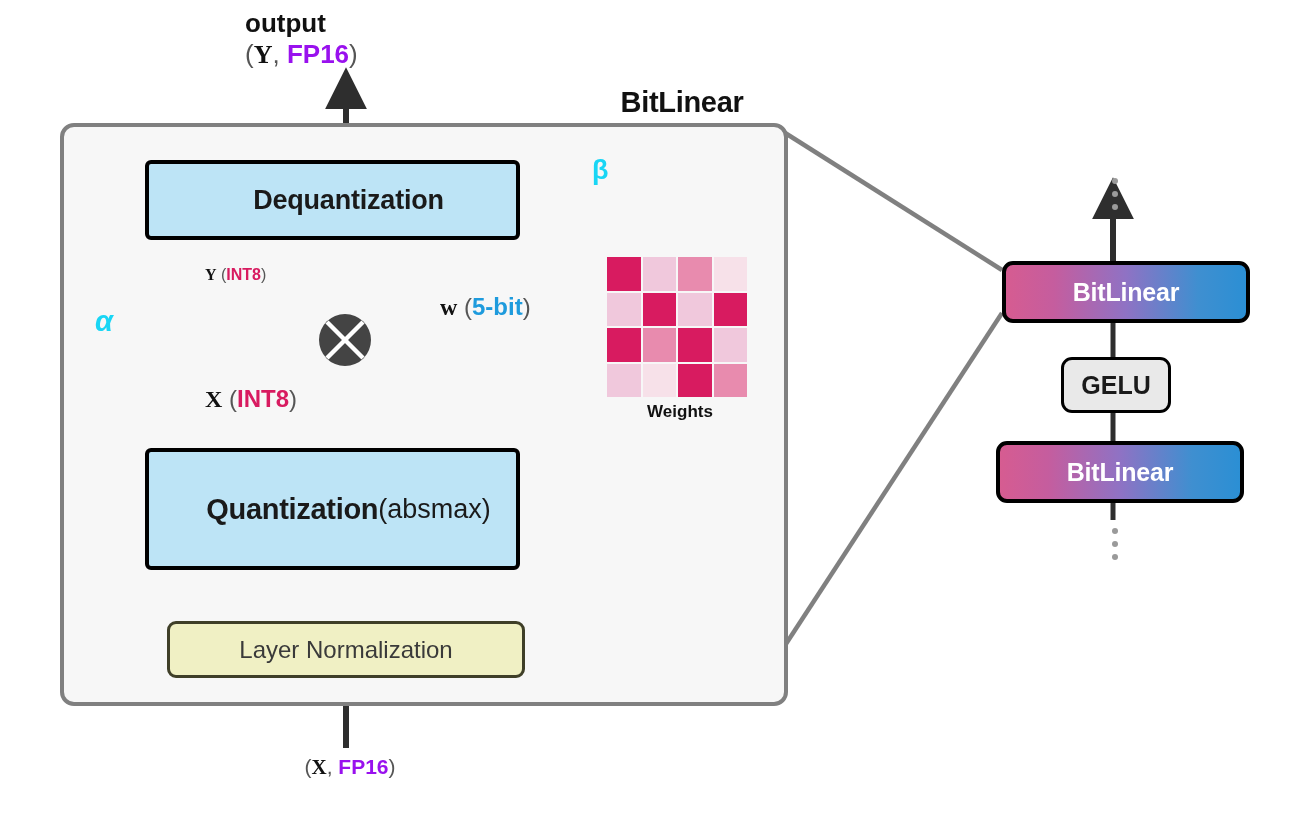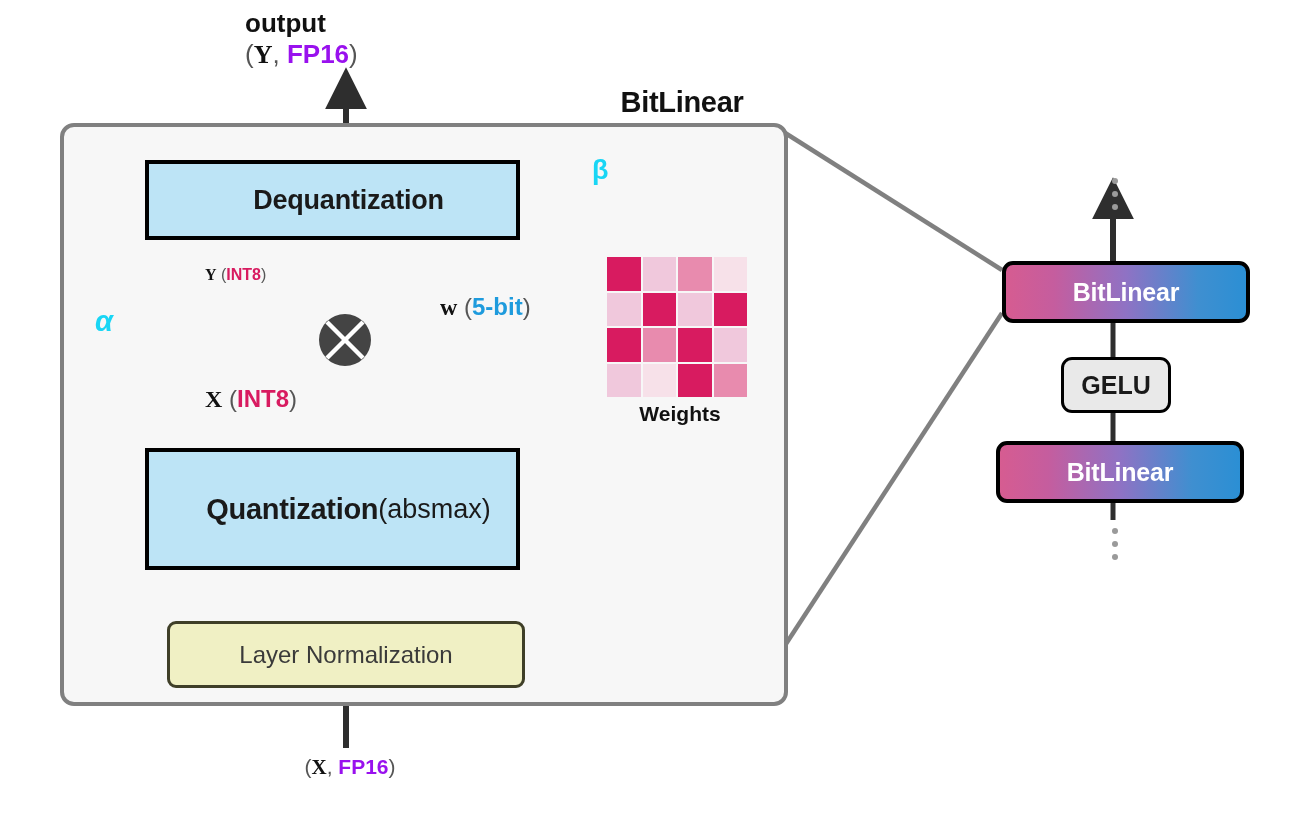--- a/index.html
+++ b/index.html
@@ -17,47 +17,47 @@
     border:4px solid #808080;border-radius:14px;background:#f7f7f7;
   }
   #bitlinear-title{
     left:592px;top:85px;width:180px;height:34px;
     font-size:29px;font-weight:bold;color:#111;letter-spacing:-0.3px;
     text-align:center;line-height:34px;
   }
 
   
   .blue-box{
-    background:#bde4f6;border:4px solid #000;border-radius:0;
+    background:#bde4f6;border:4px solid #000;border-radius:6px;
     box-sizing:border-box;
     padding-left:32px;
   }
   #dequantization-box{left:145px;top:160px;width:375px;height:80px;}
   #dequantization-label{font-size:27px;font-weight:bold;color:#1a1a1a;letter-spacing:-0.2px;}
   #quantization-box{left:145px;top:448px;width:375px;height:122px;
     flex-direction:row;line-height:1.12;}
   #quantization-label{font-size:29px;font-weight:bold;color:#1a1a1a;letter-spacing:-0.3px;}
   #quantization-sublabel{font-size:27px;font-weight:normal;color:#1a1a1a;}
 
   
   #layernorm-box{
-    left:167px;top:621px;width:358px;height:67px;
+    left:167px;top:621px;width:358px;height:57px;
     background:#f0f0c4;border:3px solid #3f3f28;border-radius:9px;box-sizing:border-box;
   }
   #layernorm-label{font-size:24px;color:#3a3a3a;}
 
   
   #weights-matrix{
     left:607px;top:257px;width:140px;height:140px;
     display:grid;grid-template-columns:repeat(4,1fr);grid-template-rows:repeat(4,1fr);
     gap:2px;
   }
   #weights-matrix div{width:100%;height:100%;}
   #weights-caption{left:590px;top:402px;width:180px;text-align:center;line-height:1.12;}
-  #weights-caption .l1{font-size:21px;font-weight:bold;color:#111;}
+  #weights-caption .l1{font-size:17px;font-weight:bold;color:#111;}
   #weights-caption .l2{font-size:25px;color:#555;}
 
   
   #multiply-node{left:318px;top:313px;width:54px;height:54px;}
 
   
   .lbl{white-space:nowrap;}
   .serif{font-family:"Liberation Serif", serif;font-weight:bold;color:#111;}
   .paren{color:#555;}
   .int8{color:#d81b60;font-weight:bold;}

